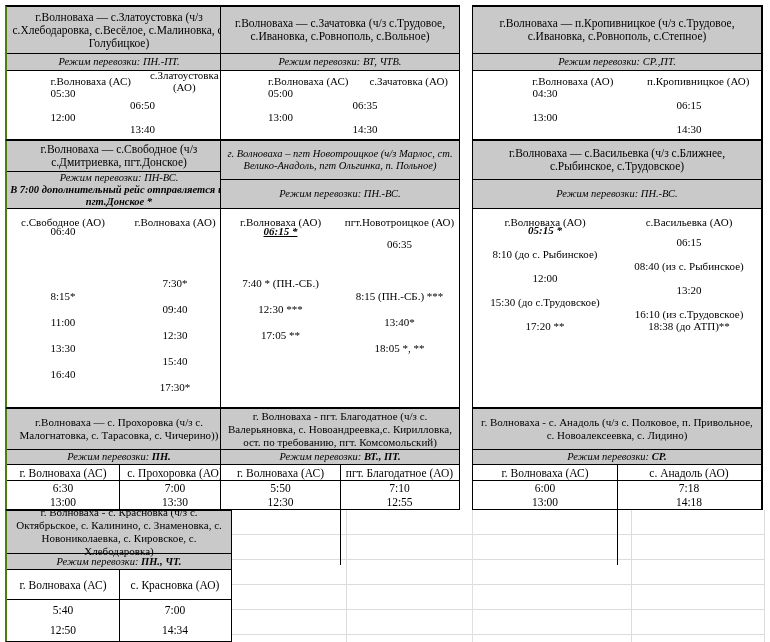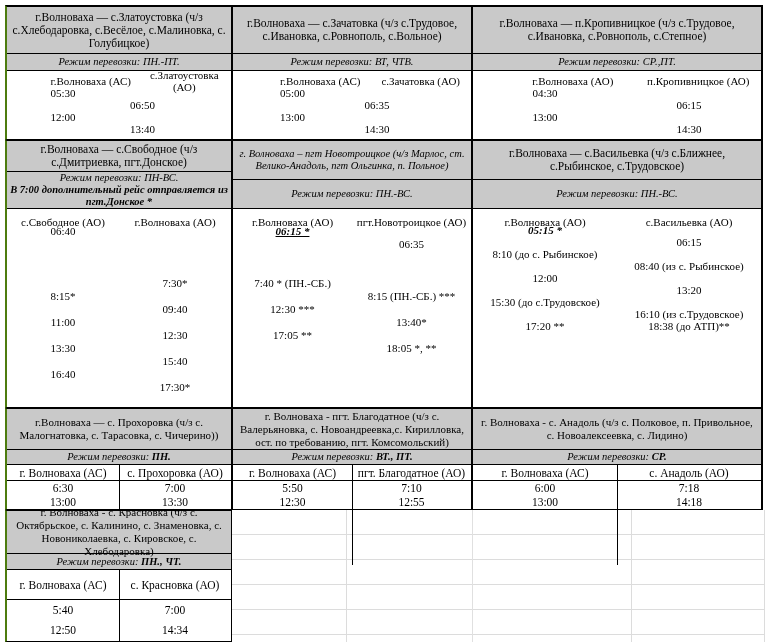--- a/index.html
+++ b/index.html
@@ -1,20 +1,20 @@
 <!DOCTYPE html>
 <html><head>
 <meta charset="utf-8">
 <style>
   html,body{margin:0;padding:0;background:#fff;}
   .sheet{position:relative;width:770px;height:642px;background:#ffffff;overflow:hidden;
          font-family:"Liberation Serif",serif;color:#000;}
   .col{position:absolute;top:5px;}
   #colA{left:5px;width:227px;}
-  #colB{left:232px;width:240px;}
+  #colB{left:220px;width:240px;}
   #colC{left:472px;width:291px;}
   .tbl{box-sizing:border-box;border:1px solid #000;background:#fff;position:relative;}
   .band1{height:135px;border-top:2px solid #000;}
   .band2{height:268px;}
   .band3{height:102px;}
   #a4{height:132px;}
   #colA .tbl{border-left:2px solid #4d7c0f;}
   #colC .tbl{border-right:2px solid #000;}
   .route{box-sizing:border-box;background:#c9c9c9;border-bottom:1px solid #000;
          display:flex;align-items:center;justify-content:center;text-align:center;

